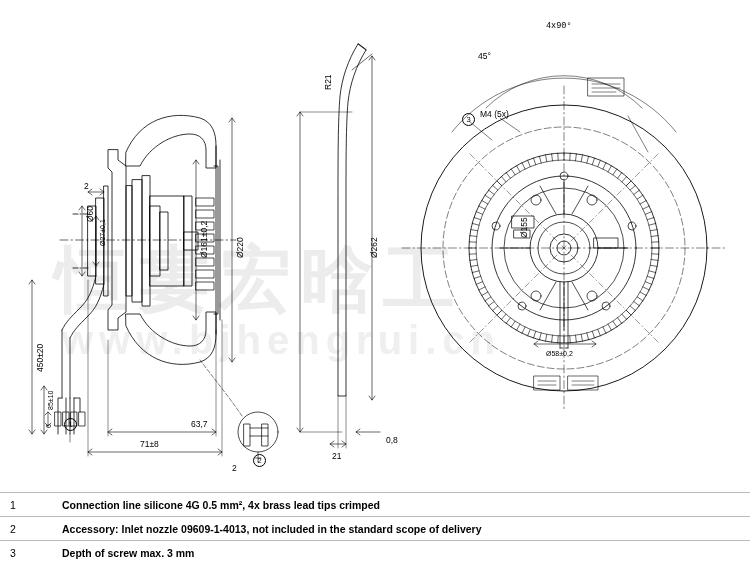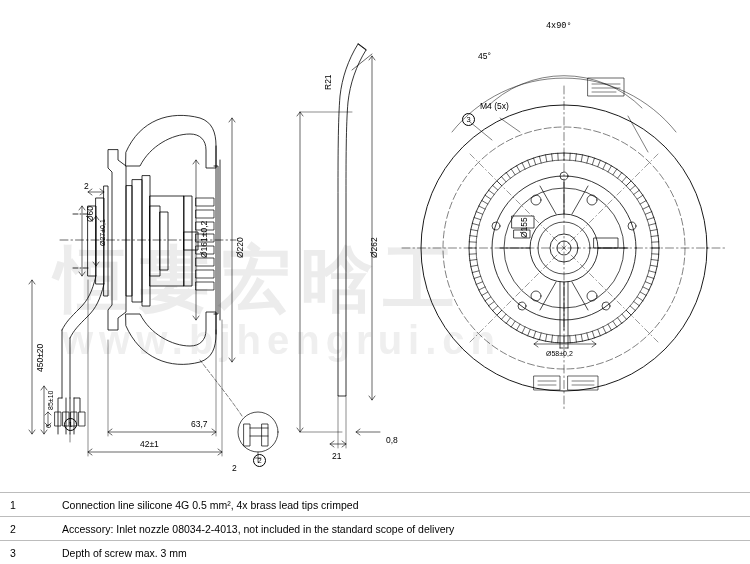--- a/index.html
+++ b/index.html
@@ -47,21 +47,21 @@
     font-size:10.5px;
   }
   .legend td{
     border-top:1px solid #bcbcbc;
     padding:4px 0 4px 0;
     vertical-align:middle;
     height:15px;
   }
   .legend tr:last-child td{border-bottom:1px solid #bcbcbc;}
   .legend td.num{width:38px;padding-left:10px;color:#000;}
-  .legend td.txt{padding-left:14px;}
+  .legend td.txt{padding-left:14px;font-weight:bold;}
 
   
   .lbl{
     position:absolute;
     font-size:8.5px;
     line-height:1;
     white-space:nowrap;
     font-family:"Liberation Sans", sans-serif;
   }
   .lbl.rot90{transform:rotate(-90deg);transform-origin:0 0;}
@@ -282,50 +282,50 @@
       </g>
     </g>
   </svg>
 
   <div class="lbl rot90" style="left:86px;top:222px;">Ø60</div>
   <div class="lbl rot90 small" style="left:99px;top:246px;">Ø27±0,1</div>
   <div class="lbl" style="left:84px;top:182px;">2</div>
   <div class="lbl rot90" style="left:200px;top:258px;">Ø161±0,2</div>
   <div class="lbl rot90" style="left:236px;top:258px;">Ø220</div>
   <div class="lbl" style="left:143px;top:420px;margin-left:48px;">63,7</div>
-  <div class="lbl" style="left:140px;top:440px;">42±1</div>
+  <div class="lbl" style="left:140px;top:440px;">71±8</div>
   <div class="lbl rot90" style="left:36px;top:372px;">450±20</div>
   <div class="lbl rot90 small" style="left:47px;top:410px;">85±10</div>
   <div class="lbl rot90 small" style="left:45px;top:428px;">6</div>
   <div class="lbl" style="left:232px;top:464px;">2</div>
 
   <div class="lbl rot90" style="left:324px;top:90px;">R21</div>
   <div class="lbl rot90" style="left:370px;top:258px;">Ø262</div>
   <div class="lbl" style="left:332px;top:452px;">21</div>
   <div class="lbl" style="left:386px;top:436px;">0,8</div>
 
   <div class="lbl" style="left:546px;top:22px;font-family:Liberation Mono, monospace;">4x90°</div>
   <div class="lbl" style="left:478px;top:52px;">45°</div>
-  <div class="lbl" style="left:480px;top:102px;text-align:center;">M4 (5x)</div>
+  <div class="lbl" style="left:480px;top:110px;text-align:center;">M4 (5x)</div>
   <div class="lbl rot90" style="left:520px;top:238px;">Ø155</div>
   <div class="lbl small" style="left:546px;top:350px;">Ø58±0,2</div>
 
   <div class="circnum" style="left:64px;top:418px;">1</div>
   <div class="circnum" style="left:253px;top:454px;">2</div>
   <div class="circnum" style="left:462px;top:113px;">3</div>
 
   <table class="legend">
     <tbody>
       <tr>
         <td class="num">1</td>
         <td class="txt">Connection line silicone 4G 0.5 mm², 4x brass lead tips crimped</td>
       </tr>
       <tr>
         <td class="num">2</td>
-        <td class="txt">Accessory: Inlet nozzle 08034-2-4013, not included in the standard scope of delivery</td>
+        <td class="txt">Accessory: Inlet nozzle 09609-1-4013, not included in the standard scope of delivery</td>
       </tr>
       <tr>
         <td class="num">3</td>
         <td class="txt">Depth of screw max. 3 mm</td>
       </tr>
     </tbody>
   </table>
 </div>
 
 </body></html>

